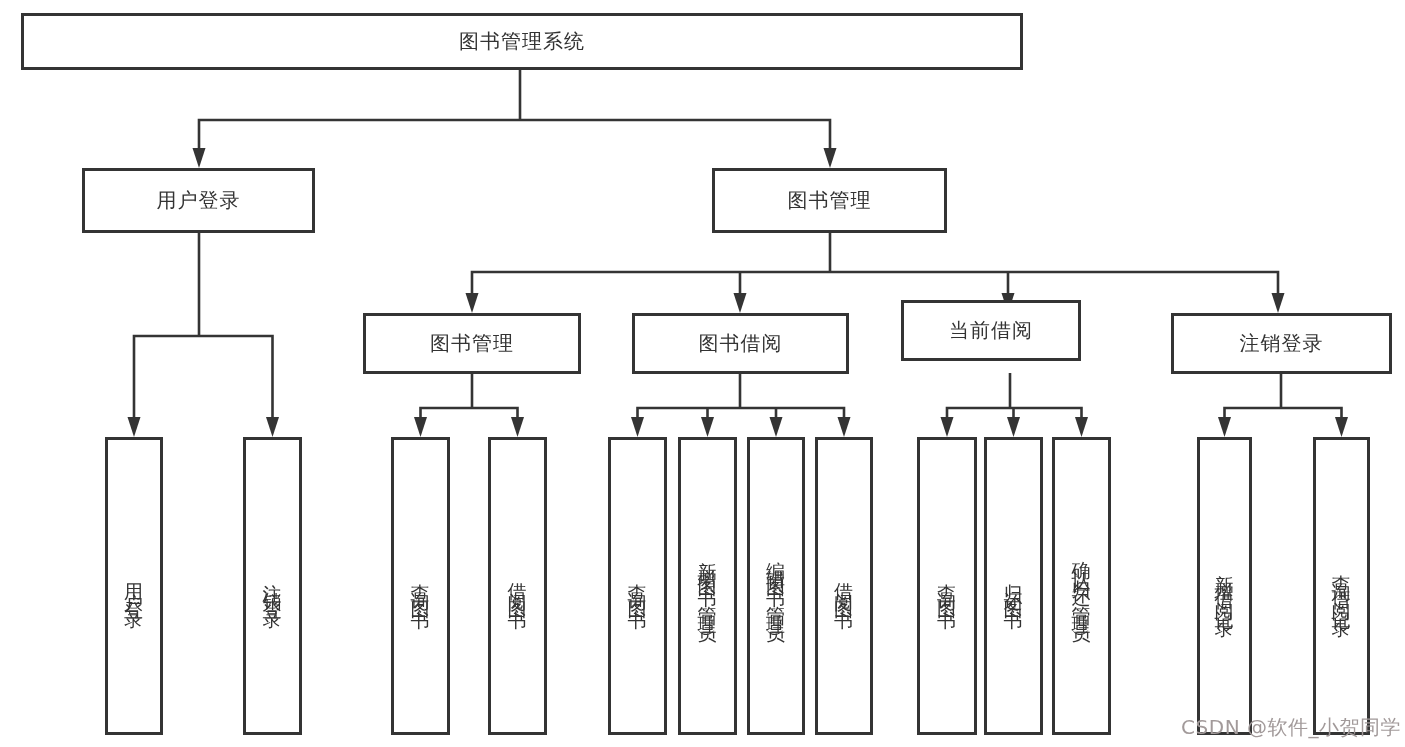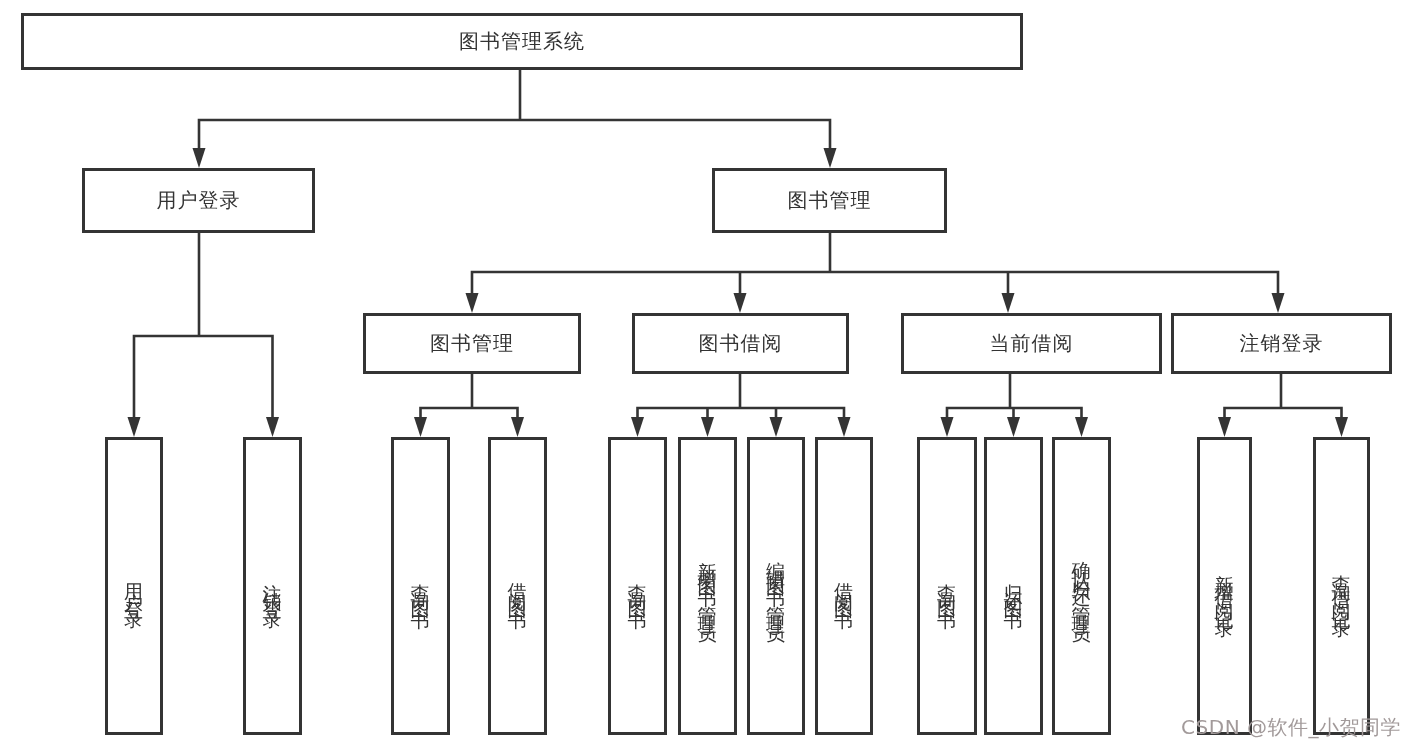--- a/index.html
+++ b/index.html
@@ -105,21 +105,21 @@
     <polygon points="1335,417 1348,417 1341.5,437"></polygon>
   </svg>
 
   <div class="node hbox" style="left:21px; top:13px; width:1002px; height:57px;">图书管理系统</div>
 
   <div class="node hbox" style="left:82px; top:168px; width:233px; height:65px;">用户登录</div>
   <div class="node hbox" style="left:712px; top:168px; width:235px; height:65px;">图书管理</div>
 
   <div class="node hbox" style="left:363px; top:313px; width:218px; height:61px;">图书管理</div>
   <div class="node hbox" style="left:632px; top:313px; width:217px; height:61px;">图书借阅</div>
-  <div class="node hbox" style="left:901px; top:313px; width:261px; height:61px;">当前借阅</div>
+  <div class="node hbox" style="left:901px; top:300px; width:180px; height:61px;">当前借阅</div>
   <div class="node hbox" style="left:1171px; top:313px; width:221px; height:61px;">注销登录</div>
 
   <div class="node vbox" style="left:105px; width:58px;">用户登录</div>
   <div class="node vbox" style="left:243px; width:59px;">注销登录</div>
 
   <div class="node vbox" style="left:391px; width:59px;">查询图书</div>
   <div class="node vbox" style="left:488px; width:59px;">借阅图书</div>
 
   <div class="node vbox" style="left:608px; width:59px;">查询图书</div>
   <div class="node vbox" style="left:678px; width:59px;">新增图书（管理员）</div>

